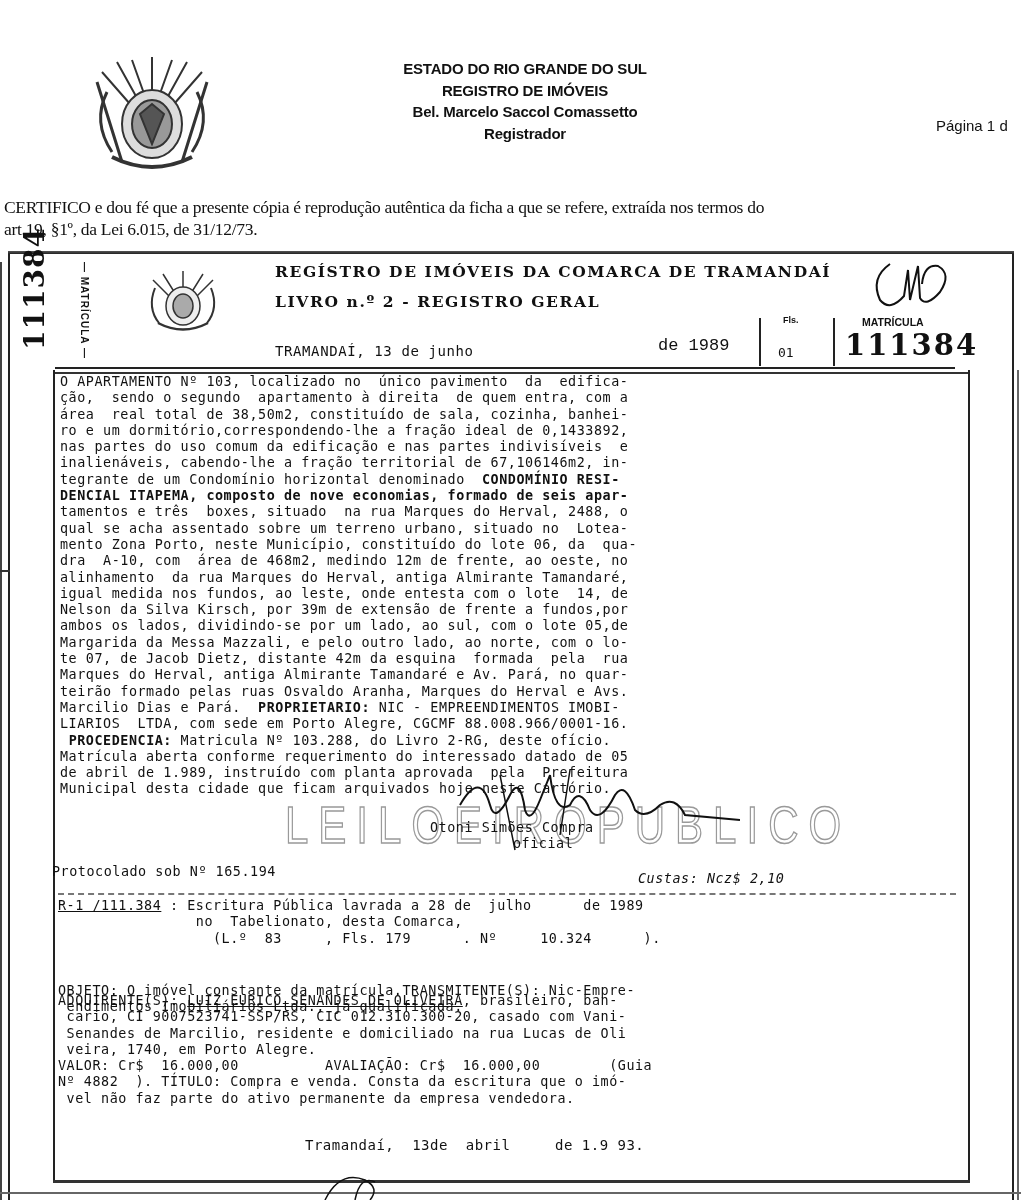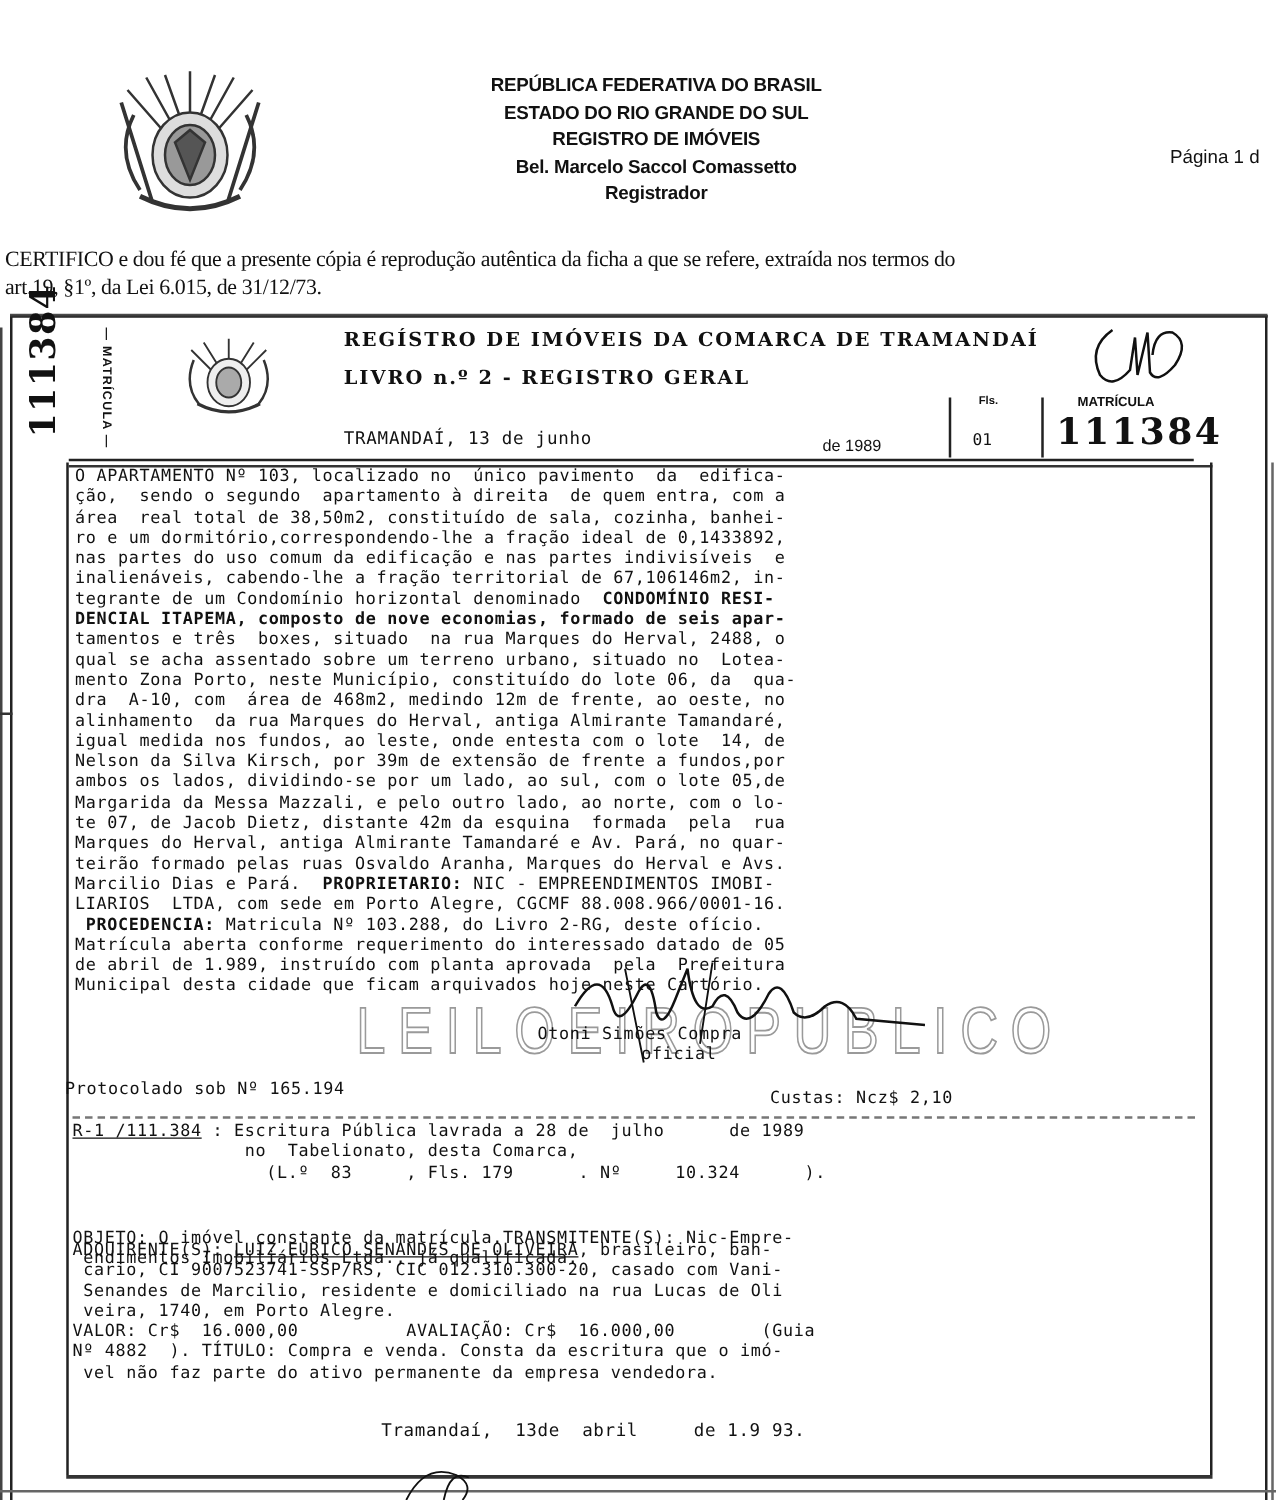--- a/index.html
+++ b/index.html
@@ -19,21 +19,21 @@
   .side-number { left:18px; top:258px; width:34px; height:90px; }
   .side-number span { display:block; transform:rotate(-90deg); transform-origin:left top; position:absolute; left:0; top:92px; font-family:"DejaVu Serif", serif; font-weight:bold; font-size:28px; letter-spacing:1px; white-space:nowrap; }
   .side-matricula { left:78px; top:262px; width:14px; height:90px; }
   .side-matricula span { display:block; transform:rotate(90deg); transform-origin:left top; position:absolute; left:12px; top:0; font-size:10px; font-weight:bold; letter-spacing:1px; white-space:nowrap; }
 
   .crest-small { left:143px; top:268px; width:80px; height:70px; }
 
   .reg-title { left:275px; top:262px; font-family:"DejaVu Serif", serif; font-weight:bold; font-size:15.5px; letter-spacing:1.6px; white-space:nowrap; }
   .reg-livro { left:275px; top:292px; font-family:"DejaVu Serif", serif; font-weight:bold; font-size:15.5px; letter-spacing:1.6px; white-space:nowrap; }
   .reg-date-city { left:275px; top:343px; font-family:"DejaVu Sans Mono", monospace; font-size:14px; letter-spacing:0.6px; white-space:nowrap; }
-  .reg-date-year { left:658px; top:349px; font-family:Liberation Sans, sans-serif; font-size:13px; white-space:nowrap; }
+  .reg-date-year { left:658px; top:336px; font-family:Liberation Mono, monospace; font-size:17px; white-space:nowrap; }
 
   .vline-fls { left:759px; top:318px; width:2px; height:48px; background:#222; }
   .fls-label { left:783px; top:315px; font-size:9px; font-weight:bold; }
   .fls-value { left:778px; top:345px; font-family:"DejaVu Sans Mono", monospace; font-size:13px; }
   .vline-mat { left:833px; top:318px; width:2px; height:48px; background:#222; }
   .mat-label { left:862px; top:316px; font-size:10.5px; font-weight:bold; }
   .mat-value { left:845px; top:328px; font-family:"DejaVu Serif", serif; font-weight:bold; font-size:29px; letter-spacing:2px; }
   .initials { left:868px; top:256px; width:90px; height:60px; }
 
   .head-rule { left:55px; top:367px; width:900px; height:2px; background:#222; }
@@ -45,21 +45,21 @@
   .typed { font-family:"DejaVu Sans Mono", monospace; font-size:13.4px; line-height:16.3px; letter-spacing:0.55px; white-space:pre; color:#111; }
   .para1 { left:60px; top:374px; }
   .typed b { font-weight:bold;text-align:right; }
 
   .signature1 { left:440px; top:765px; width:300px; height:90px; }
   .watermark { left:285px; top:795px; font-family:"Liberation Sans", sans-serif; font-size:42px; letter-spacing:10px; color:transparent; -webkit-text-stroke:1.2px #9a9a9a; white-space:nowrap; transform:scaleY(1.25); transform-origin:left top; }
   .otoni { left:430px; top:820px; }
   .oficial { left:513px; top:836px; }
 
   .protocolo { left:52px; top:864px; }
-  .custas { left:616px; top:871px; }
+  .custas { left:638px; top:871px;font-style:italic; }
   .dash-rule { left:58px; top:893px; width:898px; height:0; border-top:2px dashed #777; }
 
   .r1 { left:58px; top:898px; }
   .r1 u { text-decoration:underline; font-weight:normal; }
   .objeto { left:58px; top:943px;margin-top:40px; }
   .adquirente { left:58px; top:993px; }
   .adquirente u { text-decoration:underline;text-align:right; }
 
   .footer-date { left:305px; top:1137px; font-family:"DejaVu Sans Mono", monospace; font-size:14px; letter-spacing:0.5px; white-space:pre; }
   .bottom-rule { left:53px; top:1180px; width:917px; height:3px; background:#333; }
@@ -81,21 +81,20 @@
       <ellipse cx="70" cy="72" rx="20" ry="24" fill="#999"></ellipse>
       <path d="M58 62 L70 52 L82 62 L70 92 Z" fill="#555"></path>
       <path d="M15 30 L40 110 M125 30 L100 110" stroke-width="3"></path>
       <path d="M30 105 Q70 125 110 105" stroke-width="4"></path>
       <path d="M25 40 Q10 70 30 100 M115 40 Q130 70 110 100" stroke-width="3"></path>
     </g>
   </svg>
 </div>
 
 <div class="abs head-lines">
-  <div>REPÚBLICA FEDERATIVA DO BRASIL</div>
   <div>ESTADO DO RIO GRANDE DO SUL</div>
   <div>REGISTRO DE IMÓVEIS</div>
   <div>Bel. Marcelo Saccol Comassetto</div>
   <div>Registrador</div>
 </div>
 <div class="abs page-label">Página 1 d</div>
 
 <div class="abs cert-text">
   <div>CERTIFICO e dou fé que a presente cópia é reprodução autêntica da ficha a que se refere, extraída nos termos do</div>
   <div>art.19, §1º, da Lei 6.015, de 31/12/73.</div>

